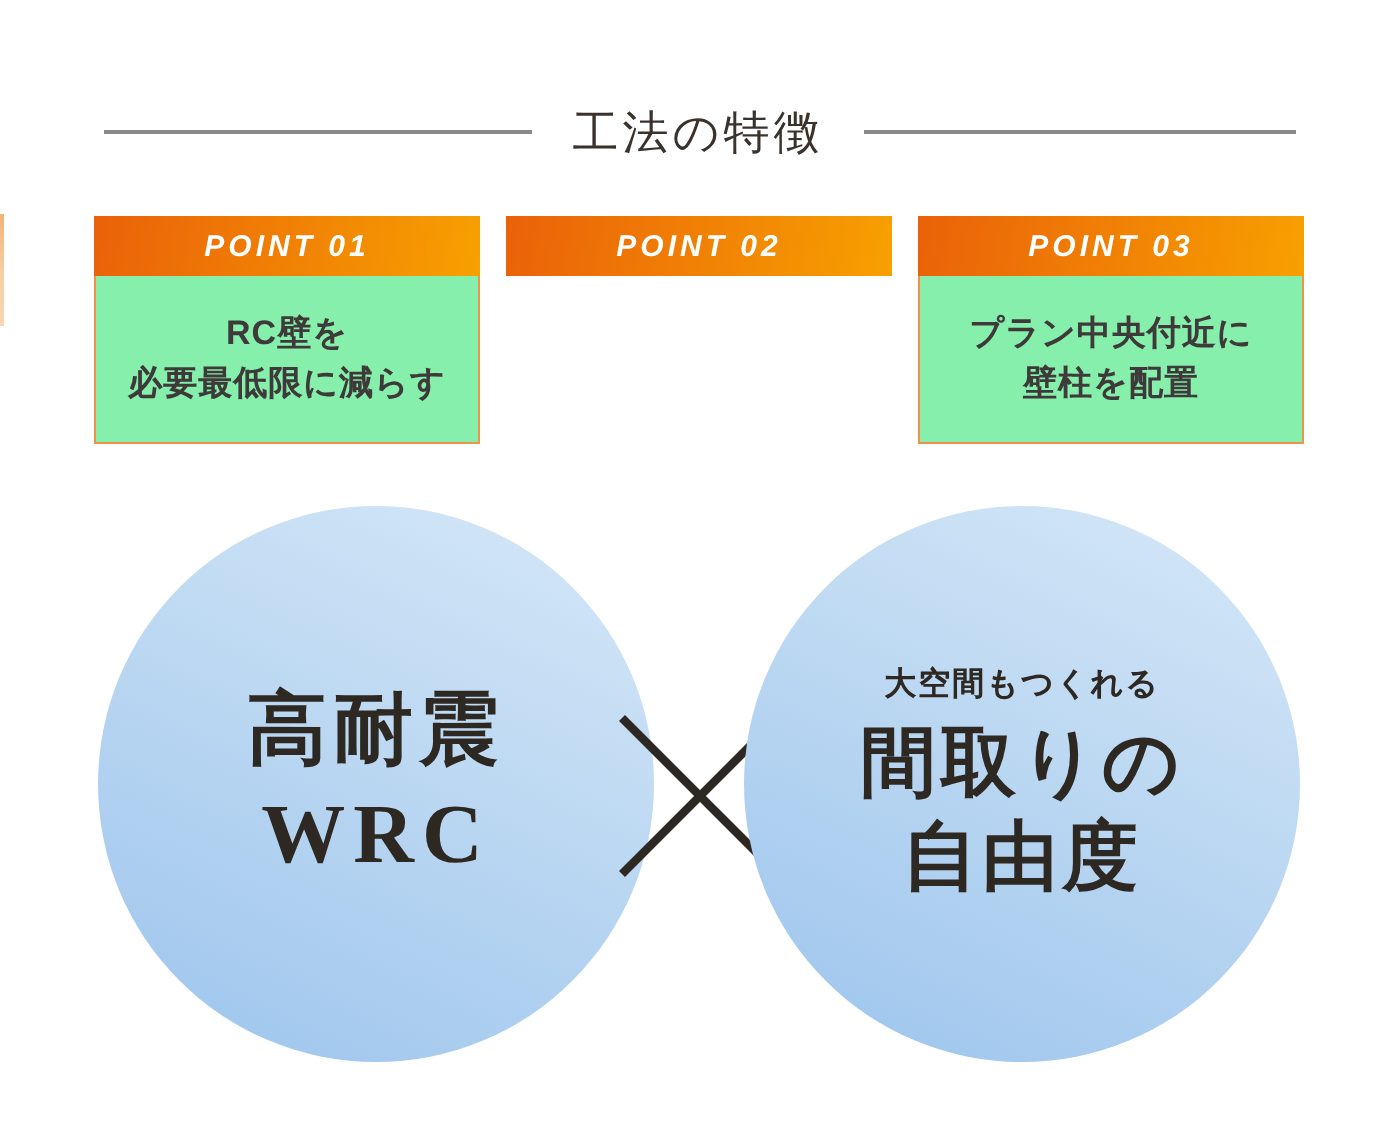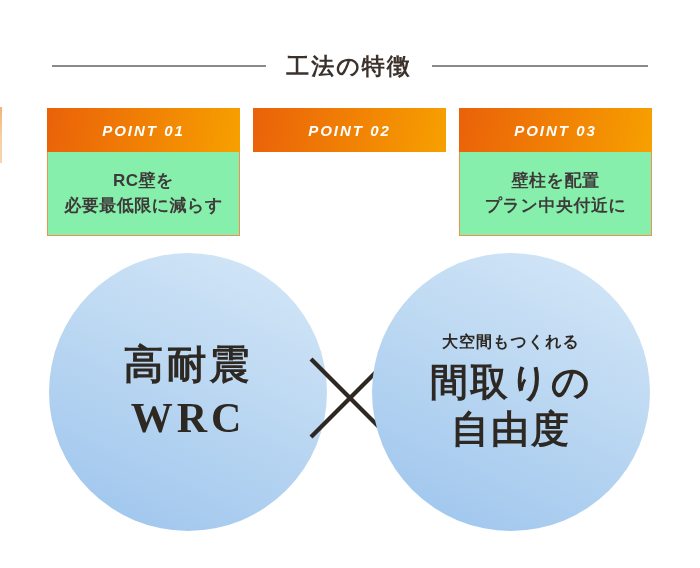--- a/index.html
+++ b/index.html
@@ -22,21 +22,21 @@
   }
   .title-rule {
     height: 2px;
     background: #8a8a8a;
   }
   .title-rule.left  { width: 214px; }
   .title-rule.right { width: 216px; }
   .title-text {
     margin: 0 20px;
     font-size: 23px;
-    font-weight: bold;
+    font-weight: normal;
     letter-spacing: 2px;
     color: #3b322c;
     white-space: nowrap;
   }
 
   
   .edge-sliver {
     position: absolute;
     left: 0; top: 107px;
     width: 2px; height: 56px;
@@ -45,21 +45,21 @@
 
   
   .points-row {
     position: absolute;
     top: 108px; left: 47px;
     display: flex;
     gap: 13px;
   }
   .point-card { width: 193px; }
   .point-header {
-    height: 44px;
+    height: 30px;
     background: linear-gradient(100deg, #ea6109 0%, #f7a000 100%);
     display: flex;
     align-items: center;
     justify-content: center;
     color: #ffffff;
     font-size: 15px;
     font-weight: bold;
     font-style: italic;
     letter-spacing: 2px;
   }
@@ -148,22 +148,22 @@
       <span>RC壁を</span>
       <span>必要最低限に減らす</span>
     </div>
   </div>
   <div class="point-card">
     <div class="point-header">POINT 02</div>
   </div>
   <div class="point-card">
     <div class="point-header">POINT 03</div>
     <div class="point-body">
+      <span>プラン中央付近に</span>
       <span>壁柱を配置</span>
-      <span>プラン中央付近に</span>
     </div>
   </div>
 </div>
 
 <div class="circle left">
   <div class="big-line">高耐震</div>
   <div class="latin-line">WRC</div>
 </div>
 
 <div class="multiply" aria-hidden="true">

